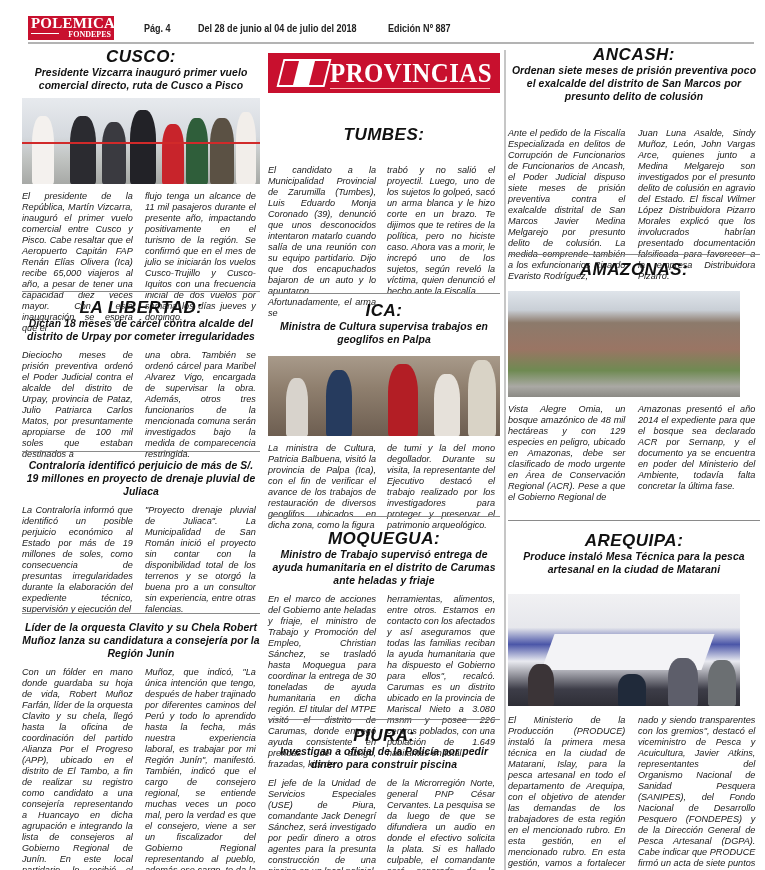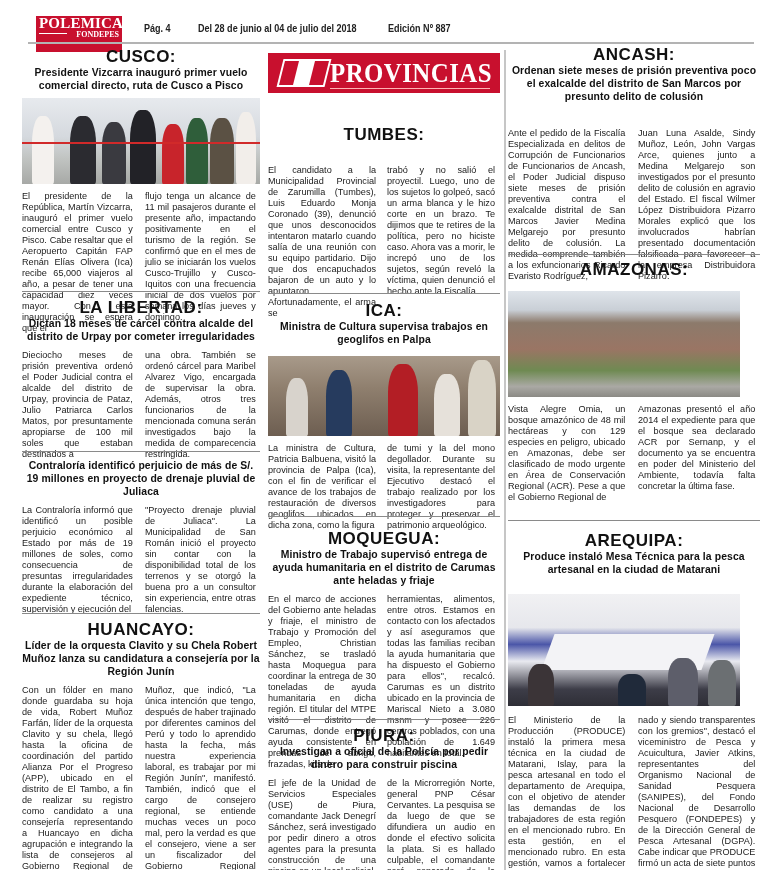--- a/index.html
+++ b/index.html
@@ -1,39 +1,39 @@
 <!DOCTYPE html>
 <html><head>
 <meta charset="utf-8">
 <style>
   * { box-sizing: border-box; margin: 0; padding: 0; }
   html, body { width: 765px; height: 870px; background: #ffffff; overflow: hidden; }
   body { position: relative; font-family: "Liberation Sans", sans-serif; color: #111; }
 
   
   .masthead { position: absolute; left: 0; top: 0; width: 765px; height: 45px; }
-  .logo { position: absolute; left: 36px; top: 16px; width: 86px; height: 36px; background: #c8102e; color: #fff; }
+  .logo { position: absolute; left: 28px; top: 16px; width: 86px; height: 24px; background: #c8102e; color: #fff; }
   .logo-top { position: absolute; left: 3px; top: 0px; font-family: "Liberation Serif", serif; font-weight: bold; font-size: 15px; letter-spacing: 0.2px; line-height: 15px; }
   .logo-line { position: absolute; left: 3px; top: 17px; width: 28px; height: 1px; background: #fff; }
   .logo-bottom { position: absolute; right: 3px; top: 14px; font-family: "Liberation Serif", serif; font-weight: bold; font-size: 8px; line-height: 9px; }
   .meta { position: absolute; top: 22px; font-size: 10.5px; font-weight: bold; transform: scaleX(0.86); transform-origin: left center; color: #222; }
   .meta-page { left: 144px; }
   .meta-date { left: 198px; }
   .meta-edition { left: 388px; }
   .header-rule { position: absolute; left: 28px; top: 42px; width: 726px; height: 2px; background: #b3b3b3; }
 
   
   .col { position: absolute; top: 46px; }
   .col-left { left: 22px; width: 238px; }
   .col-mid { left: 268px; width: 232px; }
   .col-right { left: 508px; width: 252px; }
   .vrule { position: absolute; top: 50px; width: 2px; height: 820px; background: #c6c6c6; }
   .vrule-1 { left: 504px; }
 
-  .story { position: absolute; left: 0; width: 100%; }
+  .story { position: absolute; left: 0; width: 100%; font-style: italic; }
   .region { text-align: center; font-weight: bold; font-size: 17px; line-height: 18px; letter-spacing: 0.5px; color: #111; }
   .headline { text-align: center; font-weight: bold; font-size: 10.4px; line-height: 13px; color: #111; letter-spacing: 0.1px; }
   .body { display: flex; justify-content: space-between; margin-top: 6px; }
   .body p { width: 48.5%; font-size: 9.5px; line-height: 11px; text-align: justify; color: #1a1a1a; transform: scaleX(0.96); transform-origin: left top; }
   .hr { position: absolute; left: 0; width: 100%; height: 1px; background: #8a8a8a; }
 
   
   .photo { position: relative; width: 100%; overflow: hidden; }
   .photo-cusco { height: 86px; background: linear-gradient(180deg, #e7eaee 0%, #d5d9de 45%, #c1c4c2 70%, #a7a9a6 100%); }
   .photo-ica { height: 80px; background: linear-gradient(180deg, #a89a8a 0%, #8f7f6e 40%, #6d5e51 100%); }
@@ -104,21 +104,20 @@
     <div class="headline">Contraloría identificó perjuicio de más de S/. 19 millones en proyecto de drenaje pluvial de Juliaca</div>
     <div class="body">
       <p>La Contraloría informó que identificó un posible perjuicio económico al Estado por más de 19 millones de soles, como consecuencia de presuntas irregularidades durante la elaboración del expediente técnico, supervisión y ejecución del</p>
       <p>"Proyecto drenaje pluvial de Juliaca". La Municipalidad de San Román inició el proyecto sin contar con la disponibilidad total de los terrenos y se otorgó la buena pro a un consultor sin experiencia, entre otras falencias.</p>
     </div>
   </div>
 
   <div class="hr" style="top:567px;"></div>
 
   <div class="story" style="top:575px;">
-    <div class="region">HUANCAYO:</div>
     <div class="headline">Líder de la orquesta Clavito y su Chela Robert Muñoz lanza su candidatura a consejería por la Región Junín</div>
     <div class="body">
       <p>Con un fólder en mano donde guardaba su hoja de vida, Robert Muñoz Farfán, líder de la orquesta Clavito y su chela, llegó hasta la oficina de coordinación del partido Alianza Por el Progreso (APP), ubicado en el distrito de El Tambo, a fin de realizar su registro como candidato a una consejería representando a Huancayo en dicha agrupación e integrando la lista de consejeros al Gobierno Regional de Junín. En este local partidario, lo recibió el dirigente APP-Mauricio Vila, quien le colocó el símbolo en el pecho al aspirante a consejero Robert</p>
       <p>Muñoz, que indicó, "La única intención que tengo, después de haber trajinado por diferentes caminos del Perú y todo lo aprendido hasta la fecha, más nuestra experiencia laboral, es trabajar por mi Región Junín", manifestó. También, indicó que el cargo de consejero regional, se entiende muchas veces un poco mal, pero la verdad es que el consejero, viene a ser un fiscalizador del Gobierno Regional representando al pueblo, además ese cargo, te da la posibilidad de investigar, denunciar y proteger los intereses del pueblo.</p>
     </div>
   </div>
 </div>
 
 <div class="col col-mid">
 

